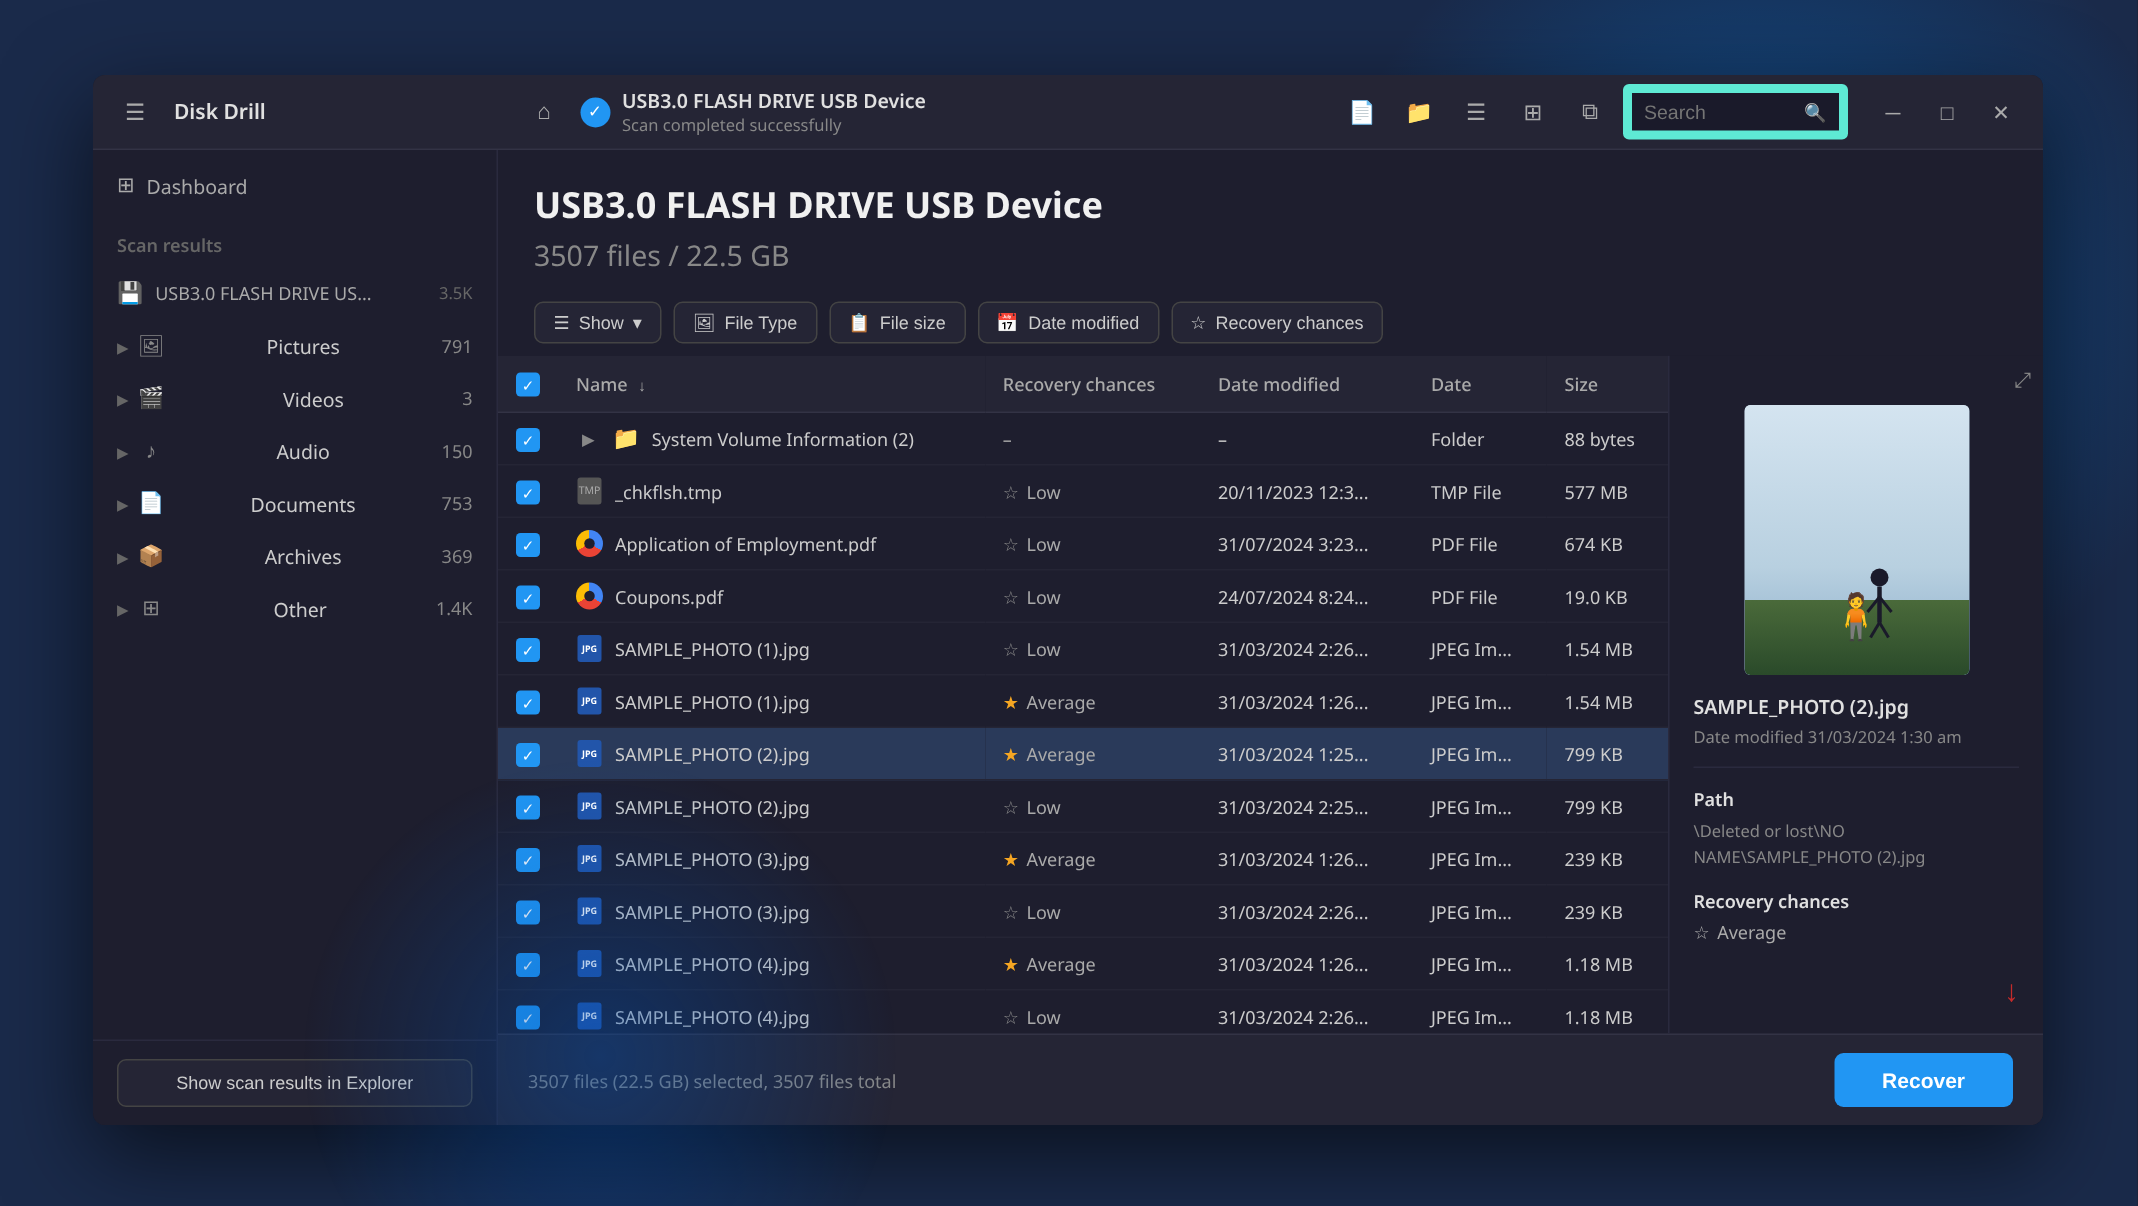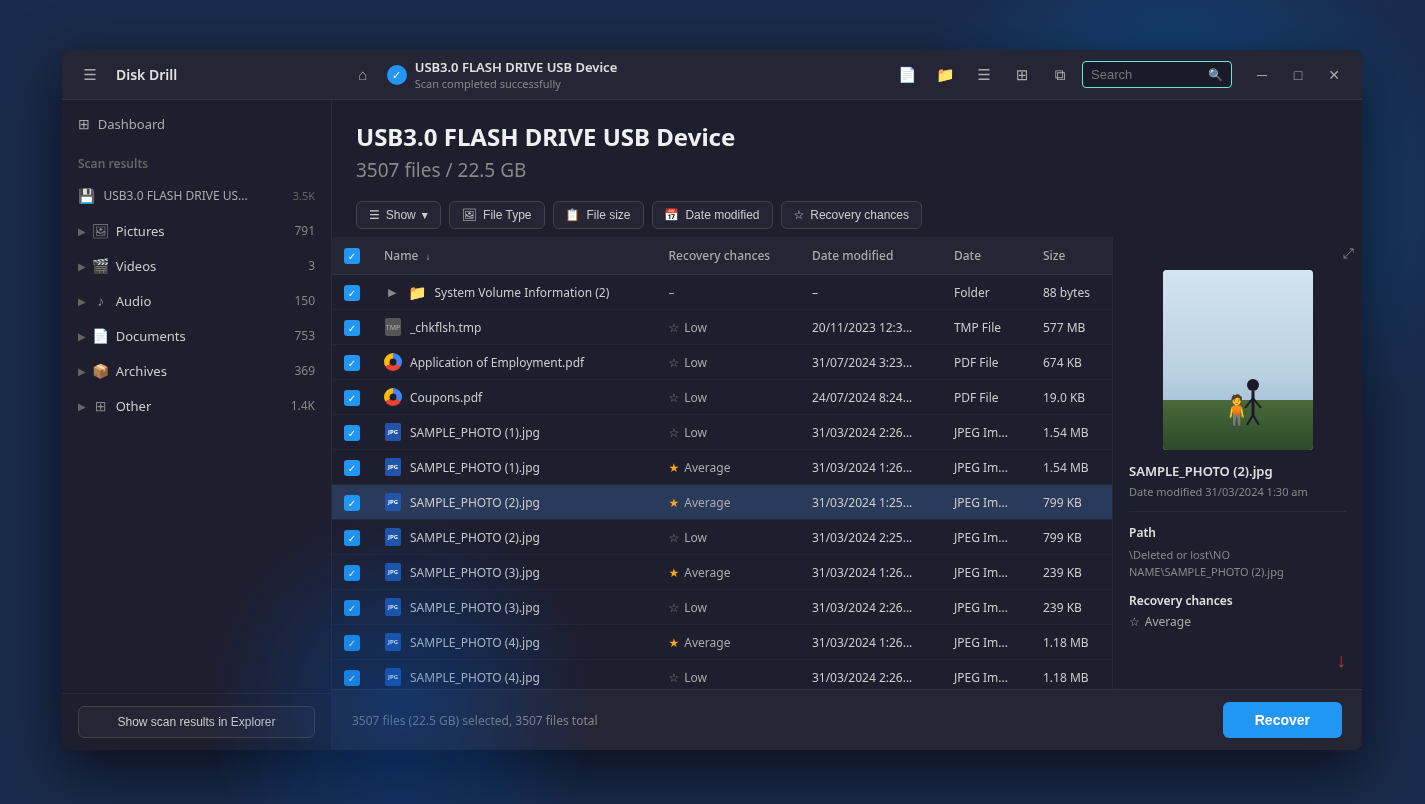--- a/index.html
+++ b/index.html
@@ -108,21 +108,21 @@
       cursor: pointer;
       display: flex; align-items: center; justify-content: center;
       border-radius: 4px;
       font-size: 15px;
     }
 
     .search-box {
       display: flex;
       align-items: center;
       background: #1a1a2a;
-      border: 1px solid #5eead4;
+      border: 6px solid #5eead4;
       border-radius: 4px;
       padding: 4px 8px;
       gap: 20px;
       width: 150px;
     }
     .search-box input {
       background: transparent;
       border: none;
       color: #aaa;
       font-size: 13px;
@@ -194,21 +194,21 @@
 
     .sidebar-category {
       display: flex;
       align-items: center;
       padding: 8px 16px;
       gap: 6px;
       cursor: pointer;
     }
     .cat-chevron { color: #666; font-size: 10px; }
     .cat-icon { font-size: 14px; color: #888; width: 18px; text-align: center; }
-    .cat-label { flex: 1; font-size: 13px; color: #ccc; }
+    .cat-label { flex: 1; font-size: 13px; color: #ccc; text-align: center; }
     .cat-count { font-size: 12px; color: #888; }
 
     .sidebar-footer {
       margin-top: auto;
       padding: 12px 16px;
       border-top: 1px solid #2a2a3e;
     }
     .show-explorer-btn {
       width: 100%;
       background: #252535;

